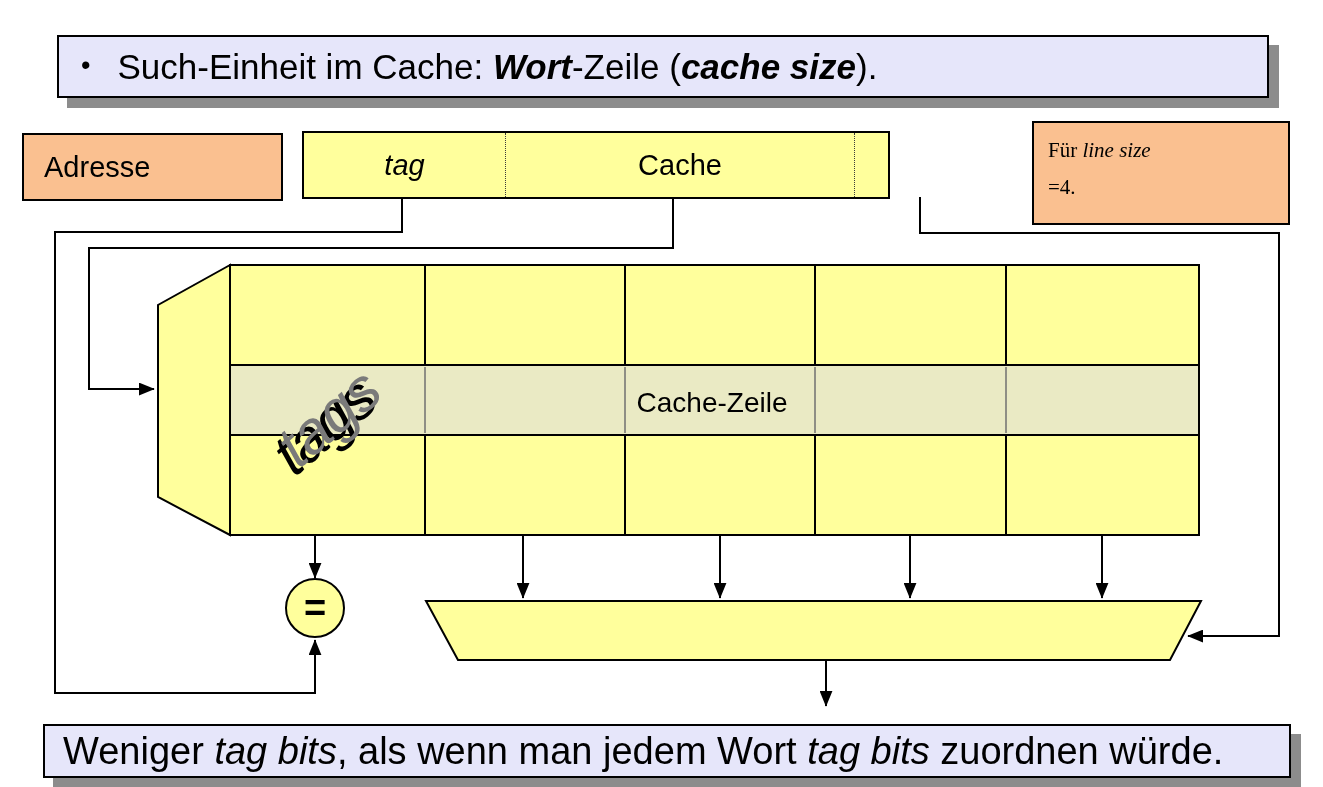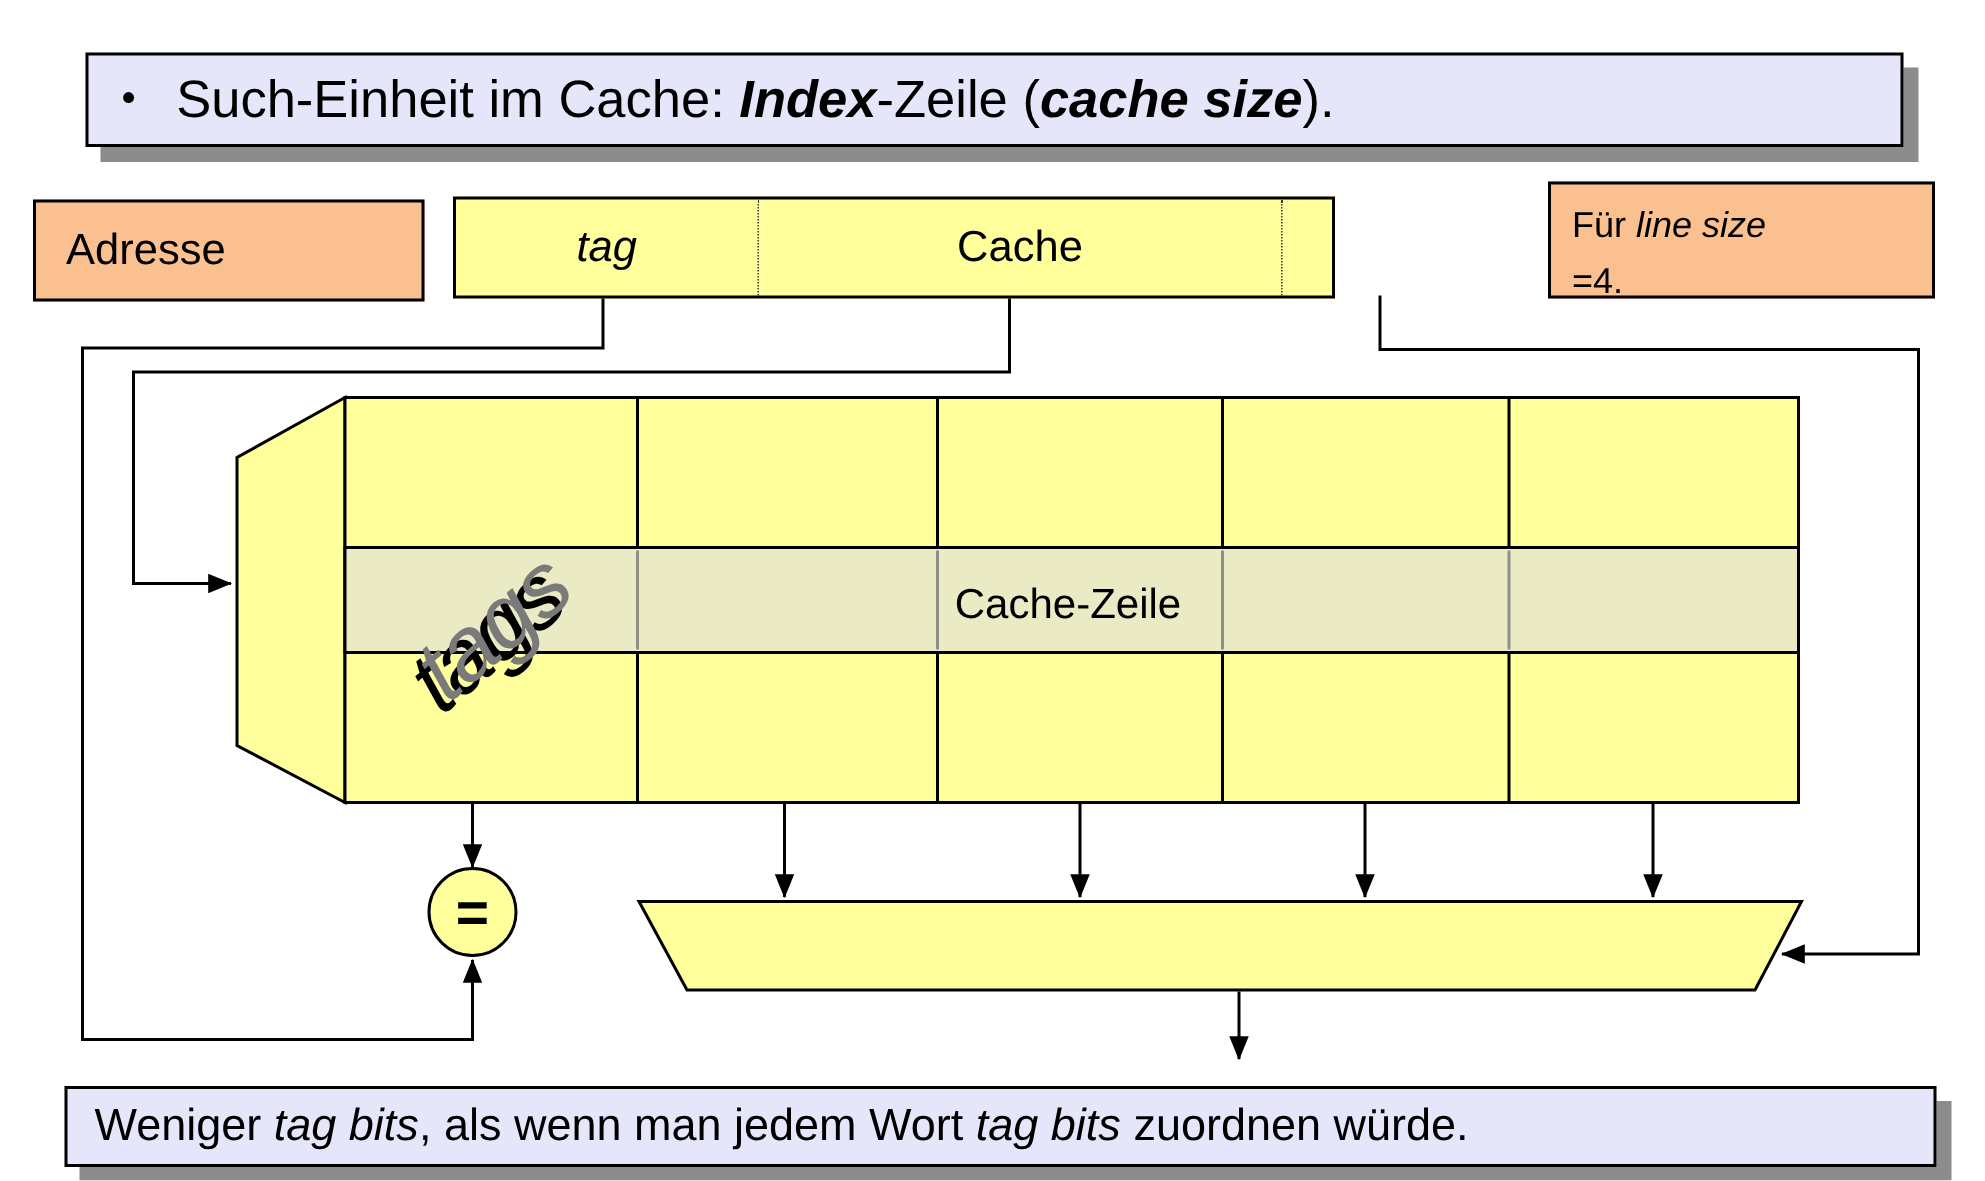--- a/index.html
+++ b/index.html
@@ -10,31 +10,31 @@
   }
   .abs{position:absolute;}
   svg.layer{position:absolute;left:0;top:0;}
 
   .banner{
     background:#E6E6FA;border:2px solid #000;
     box-shadow:10px 10px 0 0 #8C8C8C;
     display:flex;align-items:center;
   }
   .title-banner{left:57px;top:35px;width:1212px;height:63px;font-size:35px;padding-left:22px;}
-  .bottom-banner{left:43px;top:724px;width:1248px;height:54px;font-size:30px;padding-left:18px;}
+  .bottom-banner{left:43px;top:724px;width:1248px;height:54px;font-size:38px;padding-left:18px;}
   .bullet{font-size:27px;margin-right:27px;transform:translateY(-1px);}
   .b{font-weight:normal;}
   .i{font-style:italic;}
   .bi{font-weight:bold;font-style:italic;}
 
   .orange-box{background:#FAC090;border:2px solid #000;}
   .adresse-box{left:22px;top:133px;width:261px;height:68px;font-size:29px;
     display:flex;align-items:center;padding-left:20px;}
-  .note-box{left:1032px;top:121px;width:258px;height:78px;font-size:24px;
-    line-height:37px;padding:9px 0 0 14px;}
+  .note-box{left:1032px;top:121px;width:258px;height:104px;font-size:21px;
+    line-height:37px;padding:9px 0 0 14px;font-family:Liberation Serif, serif;}
 
   .address-field{
     left:302px;top:131px;width:588px;height:68px;
     background:#FFFF9C;border:2px solid #000;display:flex;font-size:29px;
   }
   .address-field .sec{height:100%;display:flex;align-items:center;justify-content:center;}
   .sec-tag{width:201px;}
   .sec-index{width:349px;border-left:1px dotted #3a3a3a;}
   .sec-offset{flex:1;border-left:1px dotted #3a3a3a;}
 
@@ -88,21 +88,21 @@
     <circle cx="315" cy="608" r="29" stroke="#000" stroke-width="2" fill="#FFFF9C"></circle>
     <text x="315" y="621" text-anchor="middle" font-size="38" font-weight="bold" fill="#000">=</text>
 
     <polygon points="426,601 1201,601 1170,660 458,660" stroke="#000" stroke-width="2" fill="#FFFF9C"></polygon>
 
     <polyline points="826,661 826,706" fill="none" stroke="#000" stroke-width="2" marker-end="url(#ah)"></polyline>
   </svg>
 
   <div class="abs banner title-banner">
     <span class="bullet">•</span>
-    <span><span>Such-Einheit im Cache: </span><span class="bi">Index</span><span class="b">-Zeile</span><span> (</span><span class="bi">cache size</span><span>).</span></span>
+    <span><span>Such-Einheit im Cache: </span><span class="bi">Wort</span><span class="b">-Zeile</span><span> (</span><span class="bi">cache size</span><span>).</span></span>
   </div>
 
   <div class="abs orange-box adresse-box">
     <span>Adresse</span>
   </div>
 
   <div class="abs address-field">
     <div class="sec sec-tag">
       <span class="i">tag</span>
     </div>

